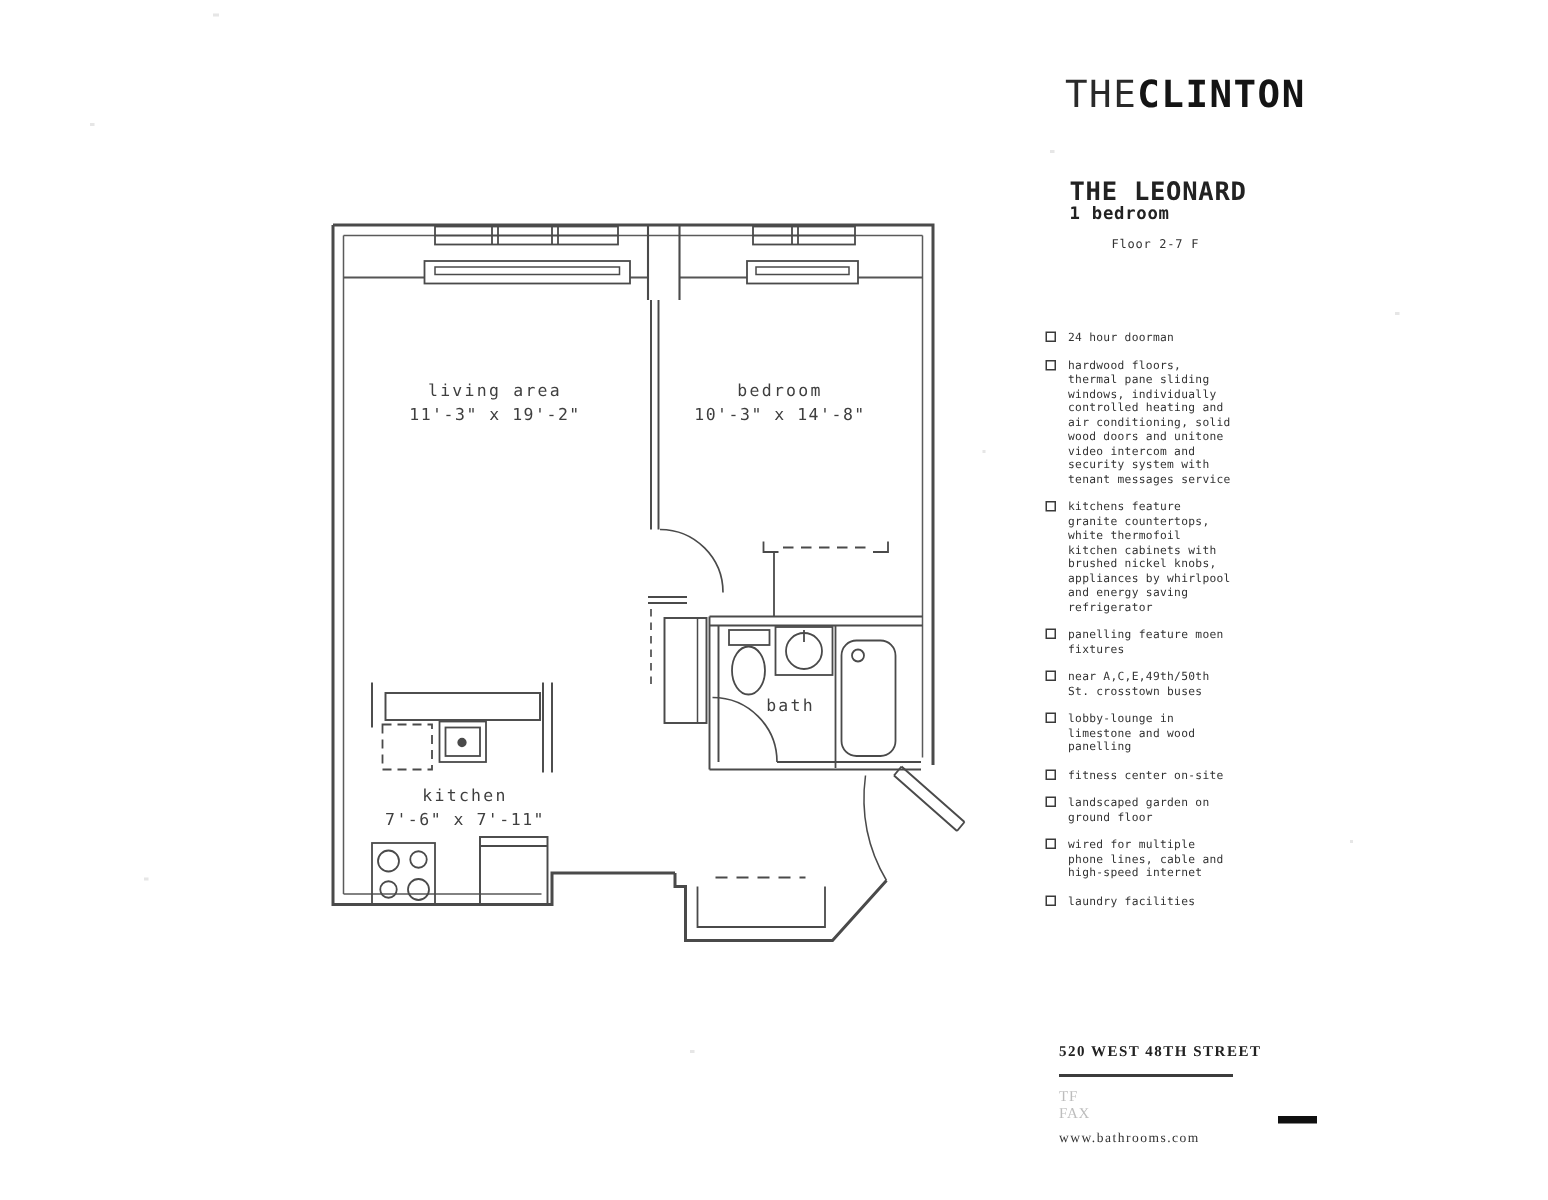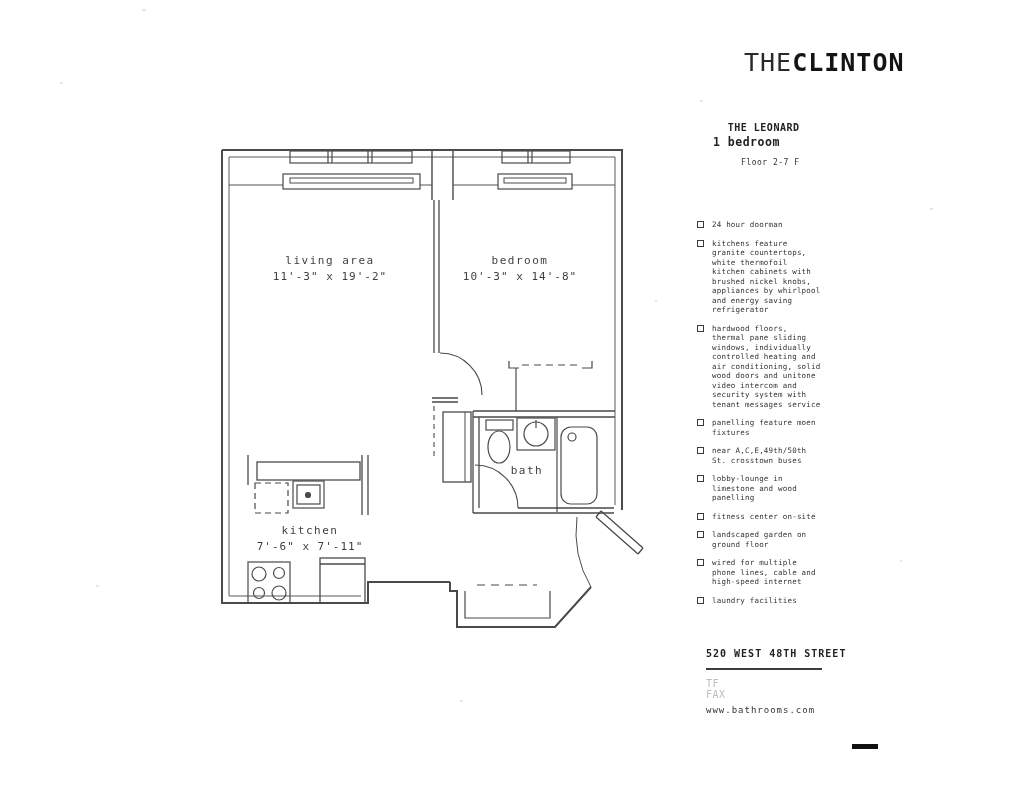--- a/index.html
+++ b/index.html
@@ -3,32 +3,32 @@
 <meta charset="utf-8">
 <style>
   html,body{margin:0;padding:0;}
   body{
     width:1032px;height:800px;position:relative;overflow:hidden;
     background:#ffffff;
     font-family:"DejaVu Sans Mono","Liberation Mono",monospace;
     color:#2c2c2c;
   }
   
-  .logo{position:absolute;left:744px;top:48px;font-size:25px;letter-spacing:1px;color:#141414;white-space:nowrap;}
+  .logo{position:absolute;left:710px;top:48px;font-size:25px;letter-spacing:1px;color:#141414;white-space:nowrap;}
   .logo .thin{font-weight:400;color:#2a2a2a;}
   .logo .bold{font-weight:700;}
   .unit{position:absolute;left:713px;top:121px;}
-  .unit .name{font-size:10px;font-weight:700;letter-spacing:.5px;color:#222;line-height:14px;text-align:right;}
+  .unit .name{font-size:17px;font-weight:700;letter-spacing:.5px;color:#222;line-height:14px;text-align:right;}
   .unit .type{font-size:11.5px;font-weight:700;letter-spacing:.5px;color:#222;line-height:14px;}
   .unit .floor{font-size:8px;color:#333;margin-top:9px;letter-spacing:.5px;margin-left:28px;}
   .features{position:absolute;left:697px;top:220px;width:136px;list-style:none;margin:0;padding:0;}
   .features li{display:flex;align-items:flex-start;margin:0 12px 9px 0;}
   .features .sq{flex:0 0 auto;width:5px;height:5px;border:1px solid #3a3a3a;margin:1px 8px 0 0;}
   .features .txt{font-size:7.5px;line-height:9.5px;letter-spacing:.2px;color:#333;width:118px;}
-  .footer{position:absolute;left:706px;top:648px;width:170px;}
+  .footer{position:absolute;left:706px;top:696px;width:170px;font-family:Liberation Serif, serif;}
   .footer .addr{font-size:10px;font-weight:700;letter-spacing:1px;color:#222;}
   .footer .rule{width:116px;height:2px;background:#3c3c3c;margin:9px 0 8px 0;}
   .footer .faint{font-size:10px;color:#bdbdbd;line-height:11px;letter-spacing:.5px;}
   .footer .web{font-size:9px;color:#333;letter-spacing:1px;margin-top:5px;}
   .corner-bar{position:absolute;left:852px;top:744px;width:26px;height:5px;background:#101010;}
   
   .plan-wrap{position:absolute;left:210px;top:140px;width:450px;height:510px;}
   svg text{font-family:"DejaVu Sans Mono","Liberation Mono",monospace;fill:#3f3f3f;}
   .room-name{font-size:11px;letter-spacing:1.5px;}
   .room-dims{font-size:11px;letter-spacing:1px;}
@@ -48,25 +48,25 @@
   <div class="floor">Floor 2-7 F</div>
 </div>
 
 <ul class="features">
   <li>
       <span class="sq"></span>
       <span class="txt">24 hour doorman</span>
     </li>
   <li>
       <span class="sq"></span>
+      <span class="txt">hardwood floors, thermal pane sliding windows, individually controlled heating and air conditioning, solid wood doors and unitone video intercom and security system with tenant messages service</span>
+    </li>
+  <li>
+      <span class="sq"></span>
       <span class="txt">kitchens feature granite countertops, white thermofoil kitchen cabinets with brushed nickel knobs, appliances by whirlpool and energy saving refrigerator</span>
-    </li>
-  <li>
-      <span class="sq"></span>
-      <span class="txt">hardwood floors, thermal pane sliding windows, individually controlled heating and air conditioning, solid wood doors and unitone video intercom and security system with tenant messages service</span>
     </li>
   <li>
       <span class="sq"></span>
       <span class="txt">panelling feature moen fixtures</span>
     </li>
   <li>
       <span class="sq"></span>
       <span class="txt">near A,C,E,49th/50th St. crosstown buses</span>
     </li>
   <li>

